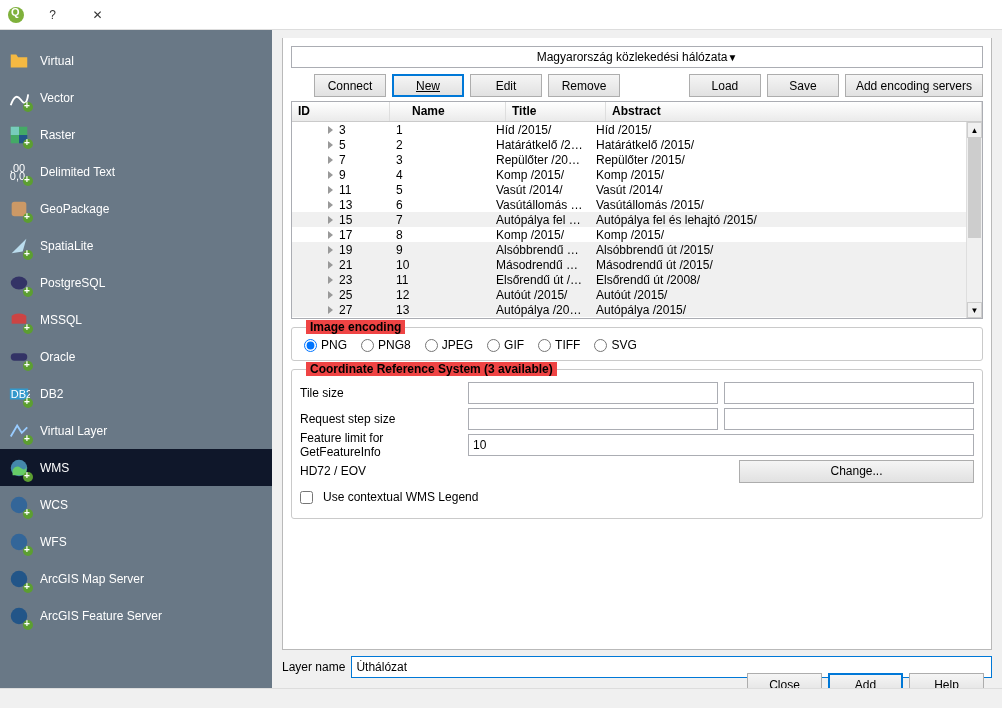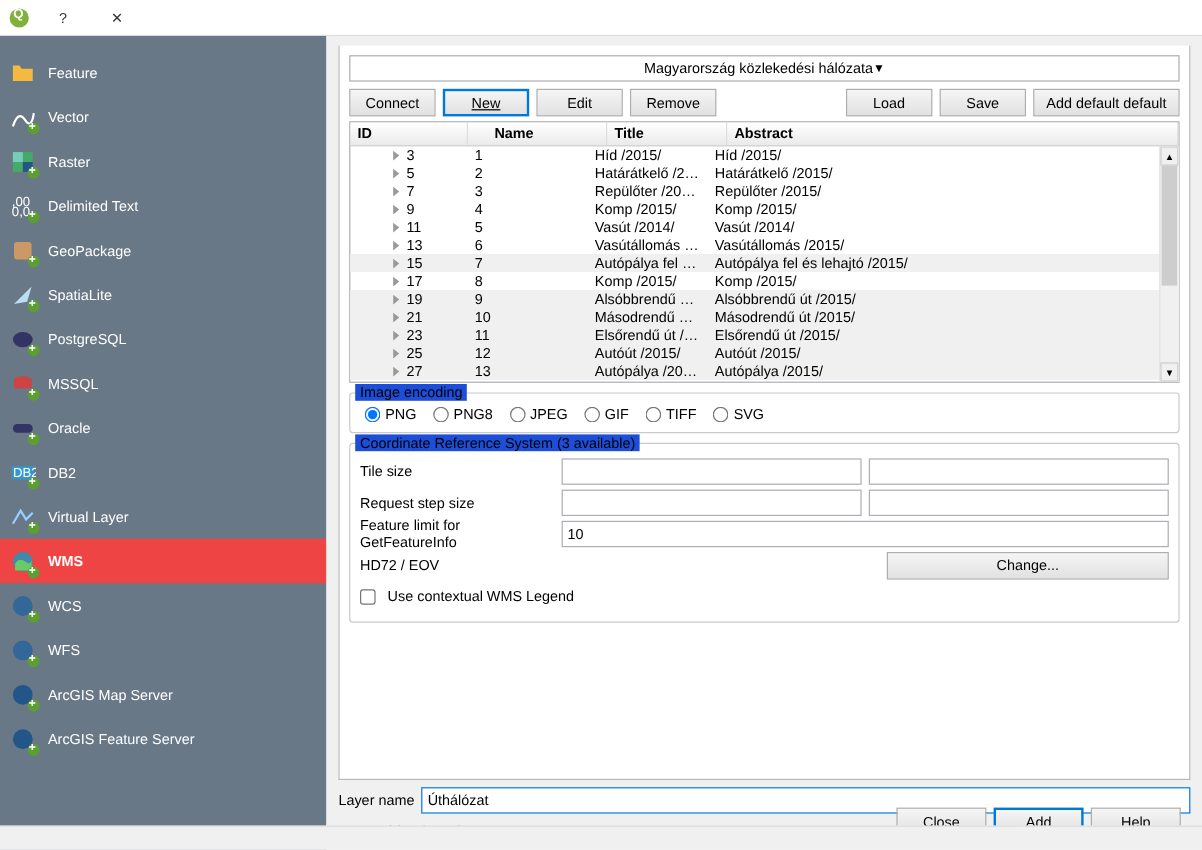--- a/index.html
+++ b/index.html
@@ -8,59 +8,59 @@
 .titlebar { height: 30px; background: #fff; display: flex; align-items: center; padding: 0 0 0 8px; border-bottom: 1px solid #ddd; }
 .titlebar .logo { width: 16px; height: 16px; background: #7fb13b; border-radius: 50%; margin-right: 6px; position:relative; }
 .titlebar .logo::after{content:"Q"; position:absolute; left:3px; top:-1px; font-weight:bold; color:#fff; font-size:11px;}
 .titlebar .title { flex: 1; color: #333; }
 .titlebar .winbtn { width: 45px; height: 30px; display: flex; align-items: center; justify-content: center; color: #333; }
 
 .main { display: flex; height: 678px; }
 
 .sidebar { width: 272px; background: #697886; padding-top: 12px; overflow:hidden;}
 .sb-item { display: flex; align-items: center; height: 37px; padding-left: 8px; color: #fff; cursor: pointer; gap: 10px; }
-.sb-item.selected { background: #ef4444; font-weight: bold; }
+.sb-item.selected { background: #0f172a; }
 .sb-icon { width: 22px; height: 22px; display:flex; align-items:flex-end; justify-content:center; flex-shrink:0; position:relative; }
 .sb-icon .plus { position:absolute; right:-3px; bottom:-3px; width:10px; height:10px; background:#5c9e31; border-radius:50%; }
 .sb-icon .plus::before{content:"+"; color:#fff; font-size:10px; line-height:9px; position:absolute; left:1px; top:-1px; font-weight:bold;}
 
 .content { flex: 1; background: #f0f0f0; padding: 8px 10px 8px 10px; display:flex; flex-direction:column; }
 
 .tabbar { display: flex; border-bottom: 1px solid #b9b9b9; height: 26px; align-items:flex-end; margin-bottom: 6px;}
 .tab { padding: 4px 18px; border: 1px solid transparent; cursor:pointer; color:#333; border-bottom:none; margin-left:4px; }
 .tab.active { background: #fff; border: 1px solid #b9b9b9; border-bottom: 1px solid #fff; margin-bottom:-1px; border-radius:3px 3px 0 0;}
 .tab.disabled { color: #a5a5a5; }
 
 .panel { background: #fff; border: 1px solid #b9b9b9; border-top:none; padding: 8px; flex: 0 0 auto; }
 
 .combo { width: 100%; height: 22px; border: 1px solid #abadb3; background: #fff; padding: 2px 4px; display:flex; align-items:center; justify-content:center; margin-bottom:6px;}
 .combo .arrow { font-size: 10px; color: #000;}
 
-.btnrow { display: flex; gap: 6px; margin-bottom: 4px; }
+.btnrow { display: flex; gap: 6px; margin-bottom: 4px; margin-left: 23px; }
 .btn { height: 23px; min-width: 72px; border: 1px solid #adadad; background: linear-gradient(#f5f5f5,#e1e1e1); display:flex; align-items:center; justify-content:center; cursor:pointer; padding:0 10px;}
 .btn.highlight { border: 2px solid #0078d7; }
 .btnrow .spacer { flex:1; }
 
 .table-wrap { border: 1px solid #abadb3; height: 218px; overflow: hidden; position:relative; margin-bottom:8px;}
 .thead { display:flex; background: linear-gradient(#fff,#eaeaea); border-bottom:1px solid #cacaca; height:20px; }
 .th { padding: 2px 6px; border-right:1px solid #dedede;font-weight:bold; }
 .th-id { width: 98px; } .th-name { width: 100px; margin-left: 16px; } .th-title { width: 100px; } .th-abs { flex:1; }
 .tbody { overflow-y: auto; height: 198px; }
 .trow { display:flex; height:15px; align-items:center; }
 .trow.sel { background: #f0f0f0; }
 .tcell { padding: 0 6px; overflow:hidden; white-space:nowrap; text-overflow:ellipsis; }
 .tcell.id { width: 98px; display:flex; align-items:center;}
 .tcell.nm { width: 100px; } .tcell.tt { width: 100px; } .tcell.ab { flex:1; }
 .expand { display:inline-block; width:0; height:0; border-top:4px solid transparent; border-bottom:4px solid transparent; border-left:5px solid #999; margin-left:30px; margin-right:6px;}
 .scrollbar-v { position:absolute; right:0; top:20px; bottom:0; width:16px; background:#f0f0f0; border-left:1px solid #dedede;}
 .sb-up,.sb-dn{ height:16px; background:#f0f0f0; display:flex; align-items:center; justify-content:center; font-size:8px; border:1px solid #cdcdcd;}
 .sb-thumb{ position:absolute; left:1px; right:1px; top:16px; height:100px; background:#cdcdcd;}
 
 .group { border: 1px solid #cacaca; border-radius:3px; padding: 10px 8px 8px 8px; margin-bottom:8px; position:relative; }
-.group-title { position:absolute; top:-8px; left:4px; background:#1d4ed8; padding:0 4px; font-weight:normal; }
+.group-title { position:absolute; top:-8px; left:14px; background:#ef4444; padding:0 4px; font-weight:bold; }
 
 .radios { display:flex; gap:14px; align-items:center; padding-left:4px;}
 .radio { display:flex; align-items:center; gap:4px;}
 .radio input { margin:0;}
 
 .form-row { display:flex; align-items:center; height:26px; gap:6px; }
 .form-row label { width: 162px; }
 .form-row input[type=text] { flex:1; height:22px; border:1px solid #abadb3; padding:2px 4px; }
 .btn-change { width: 235px; }
 
@@ -84,21 +84,21 @@
 </div>
 
 <div class="main">
   <div class="sidebar" id="sidebar">
       <div class="sb-item">
         <span class="sb-icon">
           <svg class="sb-svg" viewBox="0 0 24 24">
             <path fill="#f5b942" d="M3 5h6l2 3h10v11H3z"></path>
           </svg>
         </span>
-        <span>Feature</span>
+        <span>Virtual</span>
       </div>
       <div class="sb-item">
         <span class="sb-icon">
           <svg class="sb-svg" viewBox="0 0 24 24">
             <path fill="none" stroke="#fff" stroke-width="2" d="M3 20 Q8 5 14 14 T22 8"></path>
           </svg>
           <span class="plus"></span>
         </span>
         <span>Vector</span>
       </div>
@@ -245,21 +245,21 @@
       <div class="btnrow">
         <div class="btn">Connect</div>
         <div class="btn highlight">
             <u>New</u>
           </div>
         <div class="btn">Edit</div>
         <div class="btn">Remove</div>
         <div class="spacer"></div>
         <div class="btn">Load</div>
         <div class="btn">Save</div>
-        <div class="btn" style="min-width:100px;">Add default default</div>
+        <div class="btn" style="min-width:100px;">Add encoding servers</div>
       </div>
 
       <div class="table-wrap">
         <div class="thead">
           <div class="th th-id">ID</div>
           <div class="th th-name">Name</div>
           <div class="th th-title">Title</div>
           <div class="th th-abs">Abstract</div>
         </div>
         <div class="tbody" id="tbody">
@@ -320,21 +320,21 @@
             <div class="trow sel">
               <div class="tcell id"><span class="expand"></span>21</div>
               <div class="tcell nm">10</div>
               <div class="tcell tt">Másodrendű út /…</div>
               <div class="tcell ab">Másodrendű út /2015/</div>
             </div>
             <div class="trow sel">
               <div class="tcell id"><span class="expand"></span>23</div>
               <div class="tcell nm">11</div>
               <div class="tcell tt">Elsőrendű út /20…</div>
-              <div class="tcell ab">Elsőrendű út /2015/</div>
+              <div class="tcell ab">Elsőrendű út /2008/</div>
             </div>
             <div class="trow sel">
               <div class="tcell id"><span class="expand"></span>25</div>
               <div class="tcell nm">12</div>
               <div class="tcell tt">Autóút /2015/</div>
               <div class="tcell ab">Autóút /2015/</div>
             </div>
             <div class="trow sel">
               <div class="tcell id"><span class="expand"></span>27</div>
               <div class="tcell nm">13</div>

